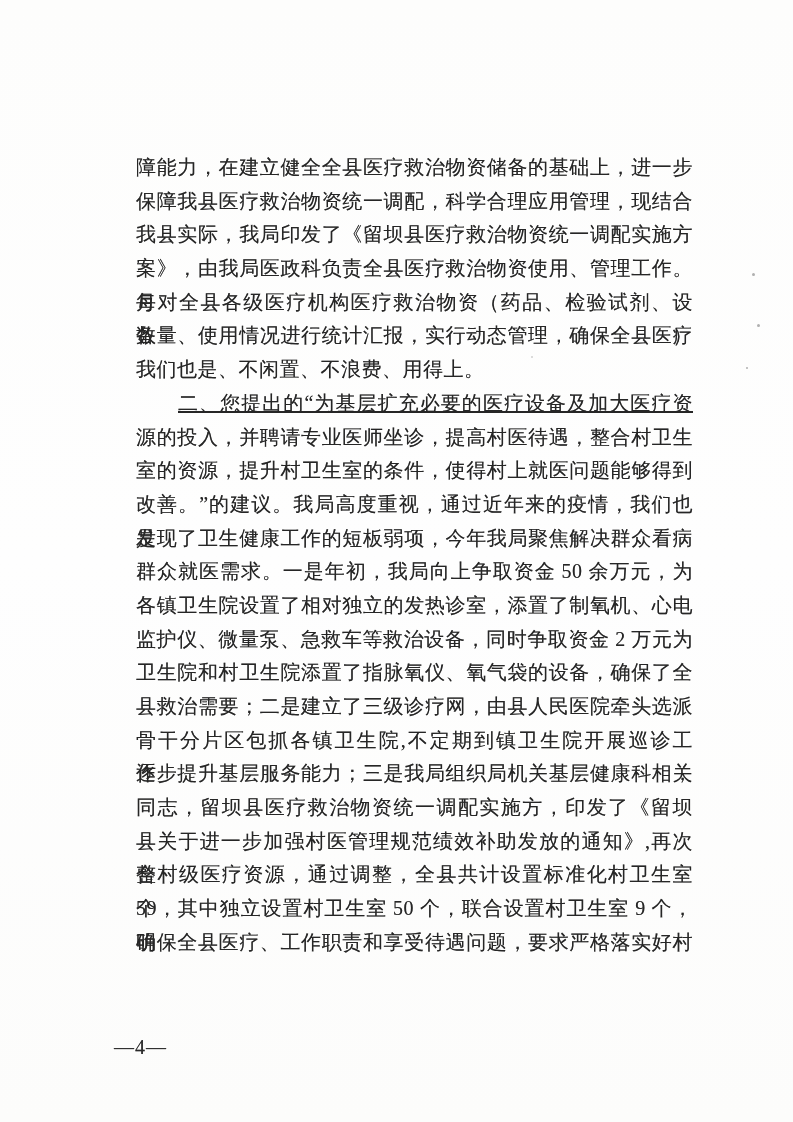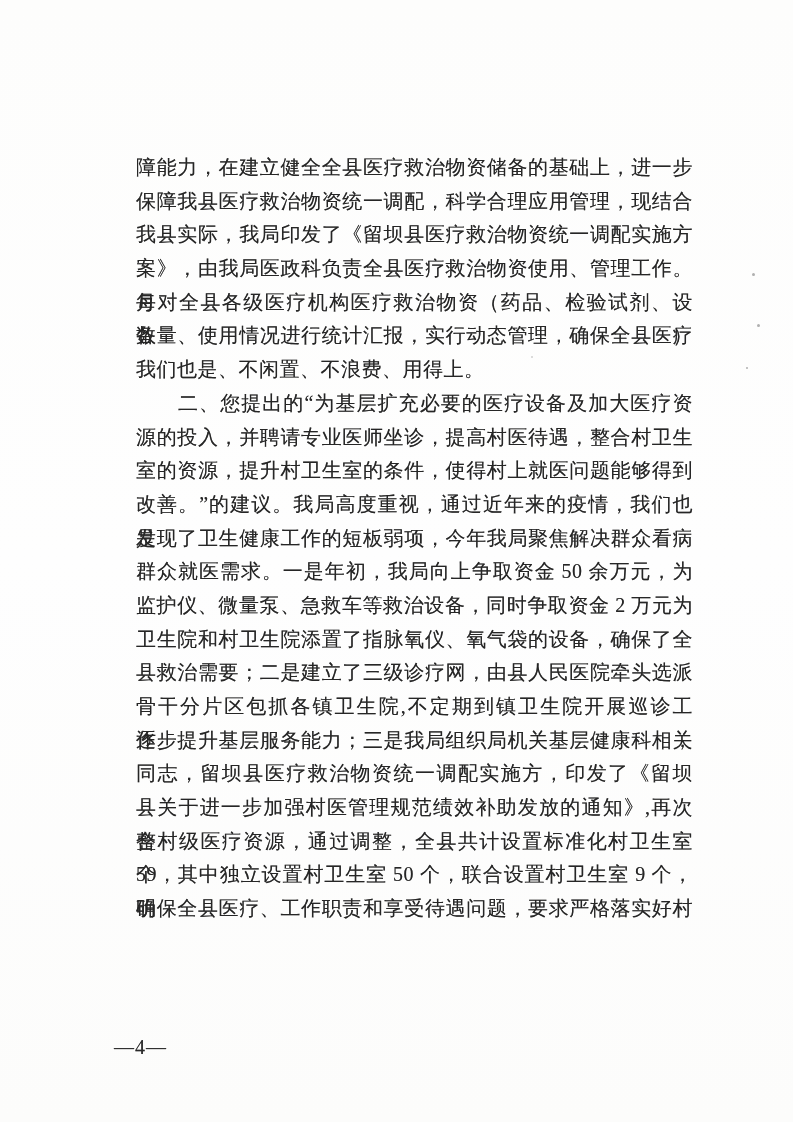--- a/index.html
+++ b/index.html
@@ -33,20 +33,21 @@
     text-shadow: 0 0 0.6px rgba(45,45,45,0.55);
   }
   .line.j {
     white-space: normal;
     text-align: justify;
     text-align-last: justify;
     text-justify: inter-character;
   }
   .line.indent {
     text-indent: 42px;
+    text-decoration: underline;
   }
   .page-number {
     position: absolute;
     left: 114px;
     top: 1036px;
     font-size: 20px;
     color: #2a2a2a;
     letter-spacing: 1px;
     text-shadow: 0 0 0.5px rgba(45,45,45,0.5);
   }
@@ -73,20 +74,21 @@
     <div class="line j">案》，由我局医政科负责全县医疗救治物资使用、管理工作。每</div>
     <div class="line j">月对全县各级医疗机构医疗救治物资（药品、检验试剂、设备）</div>
     <div class="line j">数量、使用情况进行统计汇报，实行动态管理，确保全县医疗</div>
     <div class="line">我们也是、不闲置、不浪费、用得上。</div>
     <div class="line j indent">二、您提出的“为基层扩充必要的医疗设备及加大医疗资</div>
     <div class="line j">源的投入，并聘请专业医师坐诊，提高村医待遇，整合村卫生</div>
     <div class="line j">室的资源，提升村卫生室的条件，使得村上就医问题能够得到</div>
     <div class="line j">改善。”的建议。我局高度重视，通过近年来的疫情，我们也是</div>
     <div class="line j">发现了卫生健康工作的短板弱项，今年我局聚焦解决群众看病</div>
     <div class="line j">群众就医需求。一是年初，我局向上争取资金 50 余万元，为</div>
+    <div class="line j">各镇卫生院设置了相对独立的发热诊室，添置了制氧机、心电</div>
     <div class="line j">监护仪、微量泵、急救车等救治设备，同时争取资金 2 万元为</div>
     <div class="line j">卫生院和村卫生院添置了指脉氧仪、氧气袋的设备，确保了全</div>
     <div class="line j">县救治需要；二是建立了三级诊疗网，由县人民医院牵头选派</div>
     <div class="line j">骨干分片区包抓各镇卫生院,不定期到镇卫生院开展巡诊工作，</div>
     <div class="line j">逐步提升基层服务能力；三是我局组织局机关基层健康科相关</div>
     <div class="line j">同志，留坝县医疗救治物资统一调配实施方，印发了《留坝</div>
     <div class="line j">县关于进一步加强村医管理规范绩效补助发放的通知》,再次整</div>
     <div class="line j">合村级医疗资源，通过调整，全县共计设置标准化村卫生室 59</div>
     <div class="line j">个，其中独立设置村卫生室 50 个，联合设置村卫生室 9 个，明</div>
     <div class="line j">确保全县医疗、工作职责和享受待遇问题，要求严格落实好村</div>

